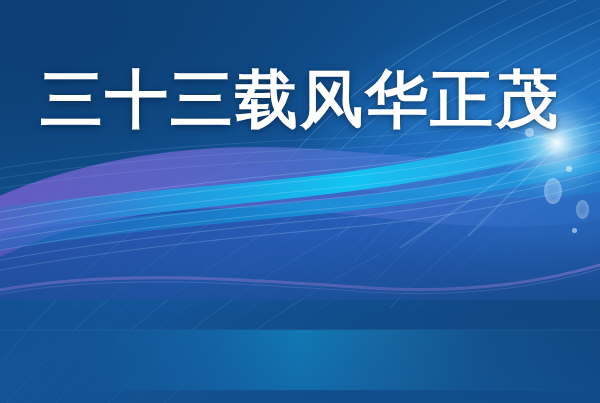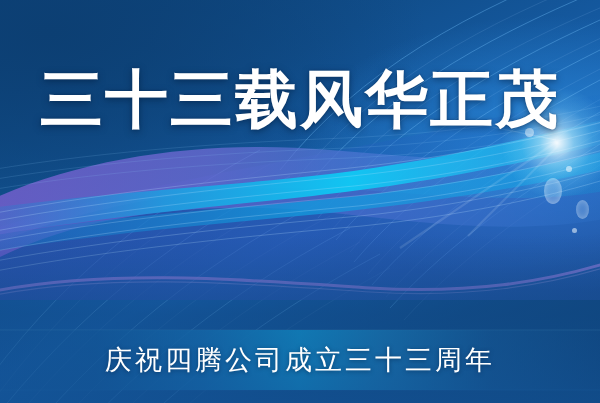--- a/index.html
+++ b/index.html
@@ -217,15 +217,14 @@
   <div class="bokeh" style="left:576px; top:200px; width:13px; height:19px; background:rgba(205,232,255,.22);"></div>
   <div class="bokeh" style="left:566px; top:166px; width:6px; height:6px; background:rgba(225,243,255,.45);"></div>
   <div class="bokeh" style="left:572px; top:228px; width:5px; height:5px; background:rgba(225,243,255,.40);"></div>
   <div class="bokeh" style="left:525px; top:128px; width:9px; height:9px; background:rgba(235,248,255,.35);"></div>
 
   <div class="layer bg-bottom-tint"></div>
 
   <div class="headline" id="title-line1">三十三载风华正茂</div>
 
 
-  <div id="subtitle">庆祝四腾公司成立三十三周年</div>
 
 </div>
 
 </body></html>

